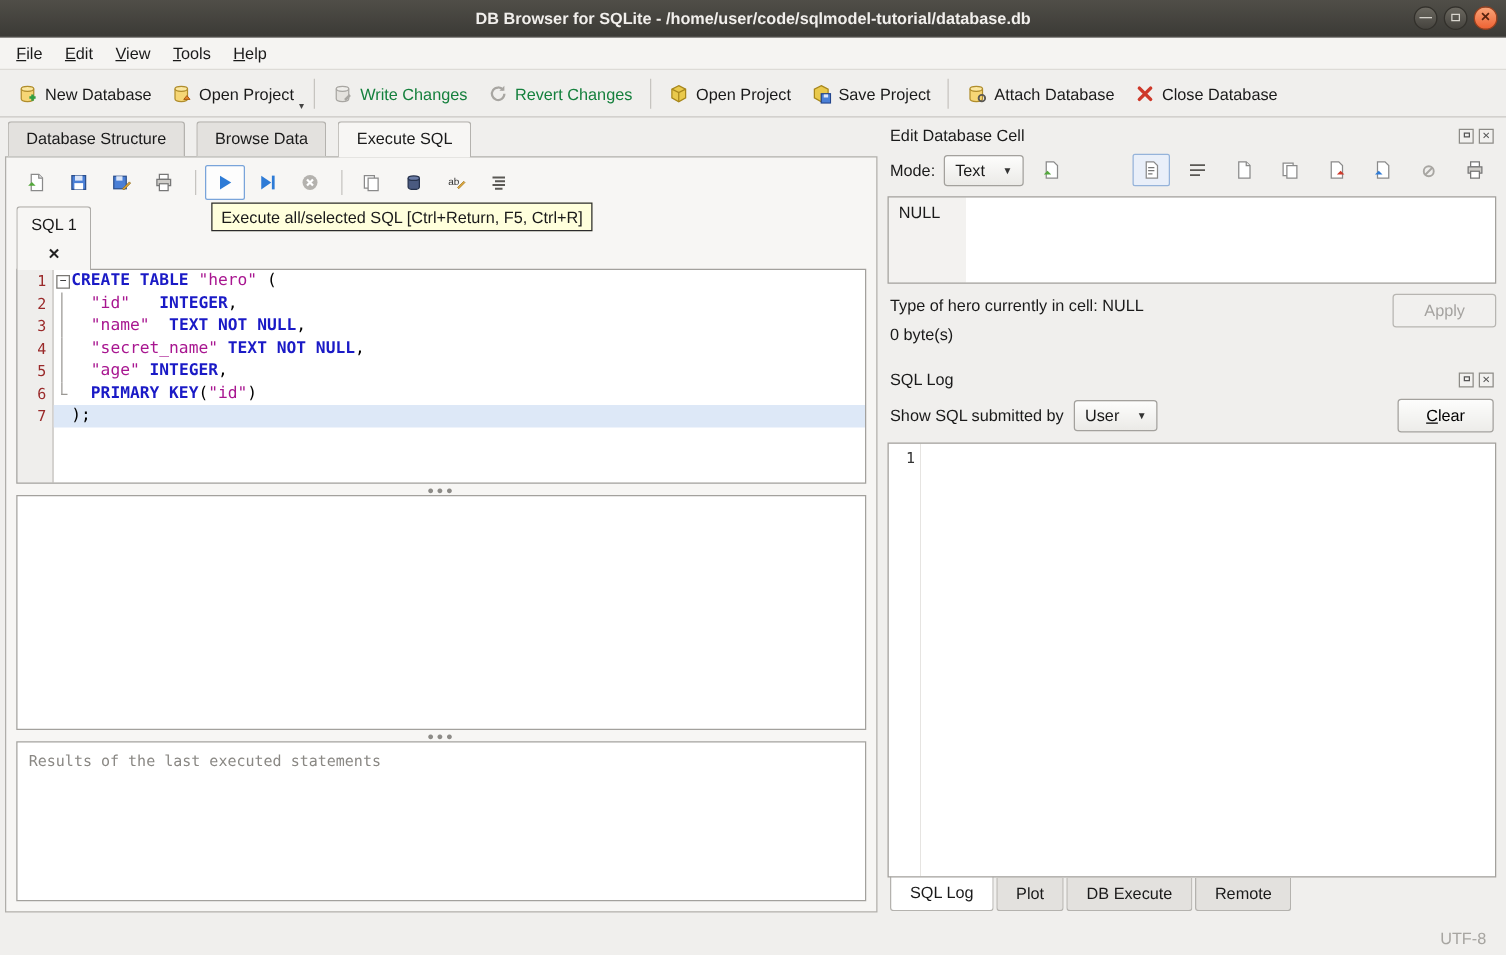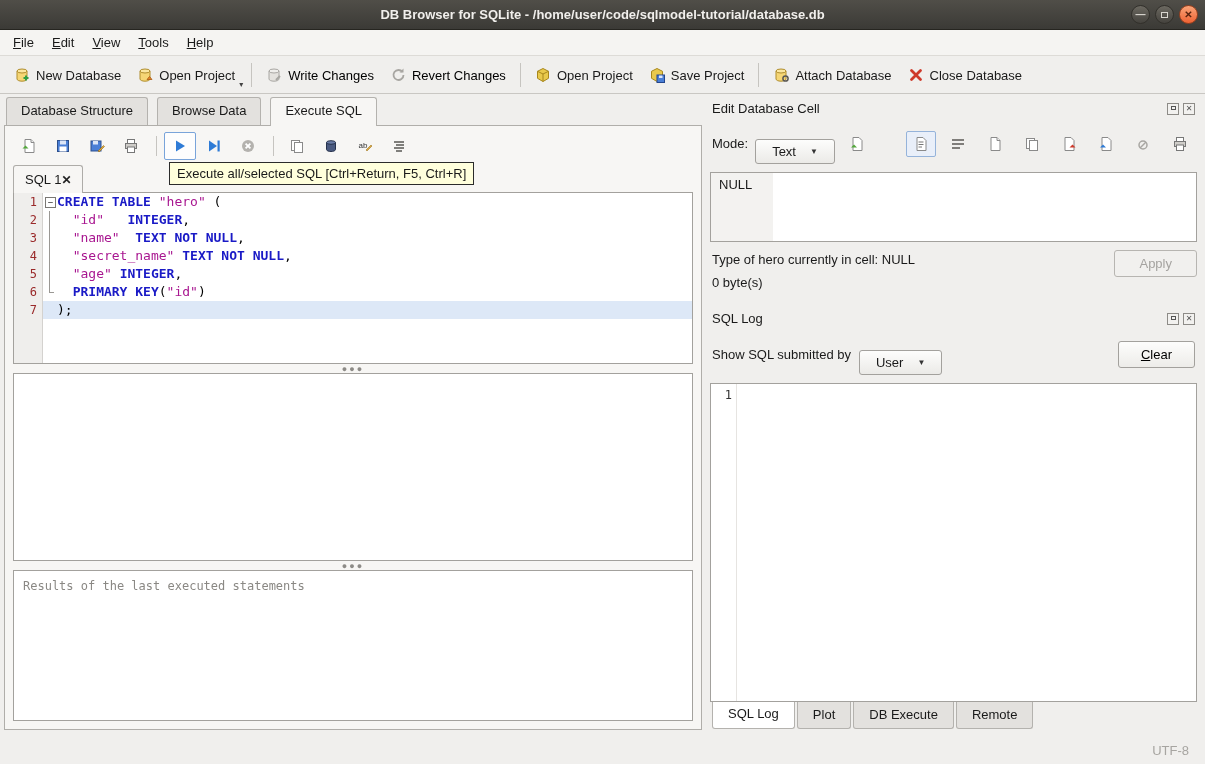--- a/index.html
+++ b/index.html
@@ -27,21 +27,21 @@
   .win-btn .maxbox { display:inline-block; width:7px; height:6px; border:1px solid #d9d6cf; margin-top:5px; }
 
   
   .menubar { height:26px; background:#f5f4f2; border-bottom:1px solid #dddbd7; display:flex; padding-left:4px; }
   .menu-item { display:inline-block; padding:5px 9px 4px; }
   .menu-item::first-letter { text-decoration:underline; }
 
   
   .toolbar { height:38px; display:flex; align-items:center; background:#f0efed; border-bottom:1px solid #c9c7c3; padding:0 6px; }
   .tb-btn { display:flex; align-items:flex-end; gap:6px; padding:5px 8px; border-radius:3px; }
-  .tb-btn.disabled .tb-label { color:#000000; }
+  .tb-btn.disabled .tb-label { color:#15803d; }
   .tb-sep { width:1px; height:24px; background:#c6c4c0; margin:0 6px; }
   .tb-caret { font-size:8px; color:#444; align-self:flex-end; margin:0 2px 4px -4px; }
   .i16 { width:16px; height:16px; display:block; }
 
   
   .content { display:flex; height:642px; }
   .left-pane { width:706px; display:flex; flex-direction:column; }
   .right-pane { flex:1; display:flex; flex-direction:column; padding:0 8px 0 4px; min-width:0; }
 
   
@@ -55,21 +55,21 @@
   }
 
   
   .sql-toolbar { display:flex; align-items:center; padding:2px 0 5px; }
   .sql-btn { width:32px; height:28px; display:flex; align-items:center; justify-content:center; margin-right:2px; }
   .sql-btn.focused { border:1px solid #79a4da; border-radius:2px; background:#fdfdfd; }
   .sql-sep { width:1px; height:20px; background:#c6c4c0; margin:0 7px; }
 
   
   .sql-tabs { display:flex; position:relative; z-index:1; }
-  .sql-tab { display:flex; align-items:center; padding:6px 11px; background:#f7f6f4; border:1px solid #aeaca8; border-bottom:none; border-radius:3px 3px 0 0; margin-bottom:-1px; }
+  .sql-tab { display:flex; align-items:center; gap:9px; padding:6px 11px; background:#f7f6f4; border:1px solid #aeaca8; border-bottom:none; border-radius:3px 3px 0 0; margin-bottom:-1px;flex-direction:column; }
   .sql-tab .close-x { font-weight:bold; color:#222; font-size:12px; }
 
   
   .editor {
     border:1px solid #a3a19d; height:172px; overflow:hidden;
     font-family:"DejaVu Sans Mono", monospace; font-size:13px;
     background:linear-gradient(to right,#efeeec 0 28px,#d4d2cf 28px 29px,#ffffff 29px);
   }
   .ed-row { display:flex; height:18px; line-height:18px; }
   .ed-num { width:29px; flex:none; color:#9a2a2a; font-size:12px; text-align:right; padding-right:6px; }
@@ -98,21 +98,21 @@
     background:#ffffdc; border:1px solid #2b2b2b; padding:3px 7px; white-space:nowrap;
   }
 
   
   .dock-header { display:flex; align-items:center; padding:7px 2px 4px; }
   .dock-title { flex:1; }
   .dock-btn { width:12px; height:12px; border:1px solid #8d8b87; background:#f2f1ef; margin-left:4px; font-size:8px; line-height:10px; text-align:center; color:#555; }
   .dock-btn .floatbox { display:inline-block; width:5px; height:4px; border:1px solid #555; margin-bottom:1px; }
 
   .mode-row { display:flex; align-items:center; gap:7px; padding:3px 2px 8px; }
-  .select { display:flex; align-items:center; gap:14px; border:1px solid #a3a19d; border-radius:3px; background:linear-gradient(#fdfdfc,#ebeae7); padding:4px 16px;margin-top:16px; }
+  .select { display:flex; align-items:center; gap:14px; border:1px solid #a3a19d; border-radius:3px; background:linear-gradient(#fdfdfc,#ebeae7); padding:4px 8px; }
   .select .arrow { font-size:8px; color:#333; }
   .mini-btn { width:30px; height:26px; display:flex; align-items:center; justify-content:center; }
   .mini-btn.selected { border:1px solid #95b3da; border-radius:2px; background:#e9eff9; }
   .mini-group { display:flex; margin-left:auto; gap:7px; }
 
   .cell-editor {
     border:1px solid #a3a19d; height:70px; padding:4px 8px;
     background:linear-gradient(to right,#f3f2f0 0 62px,#ffffff 62px);
   }
   .cell-info { position:relative; padding:10px 2px 0; height:62px; }

